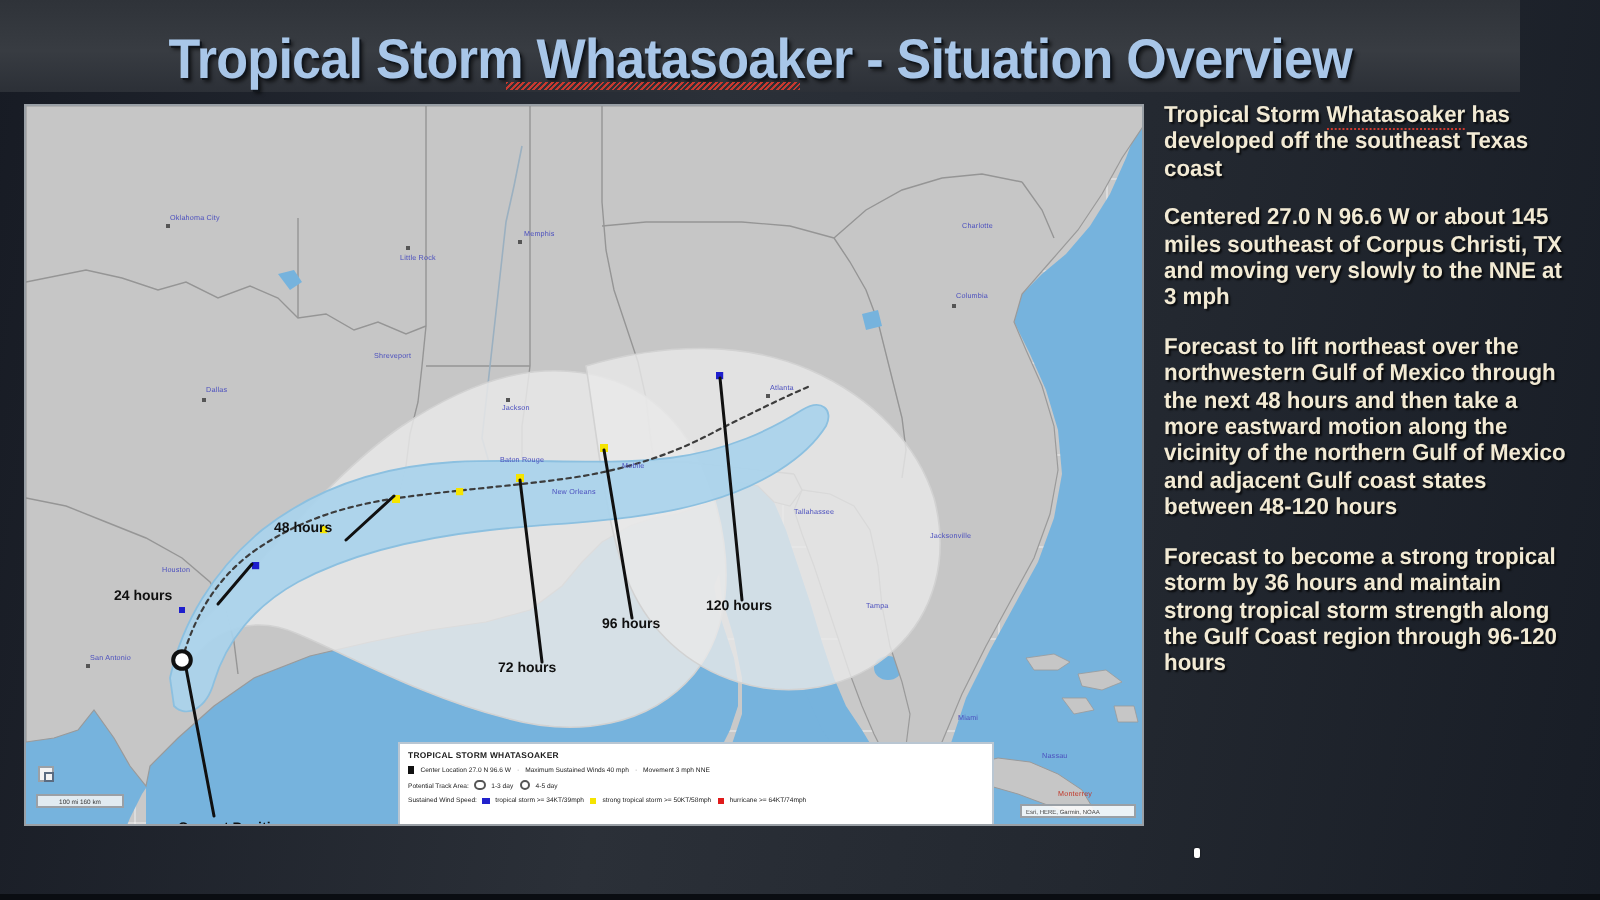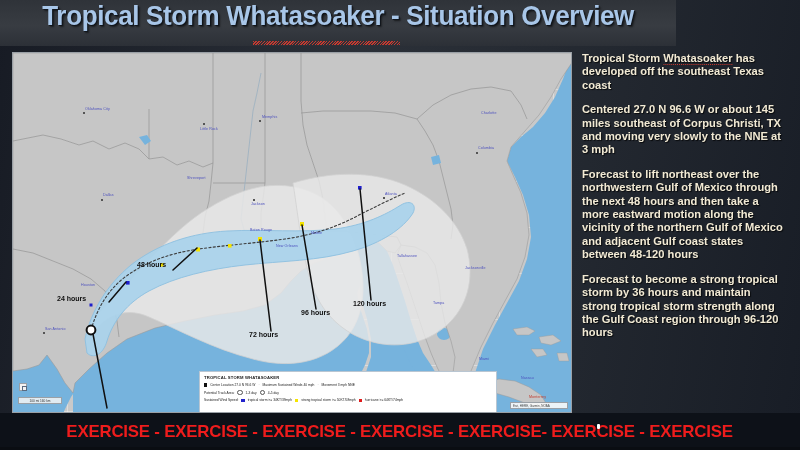--- a/index.html
+++ b/index.html
@@ -9,23 +9,23 @@
     background:#171c26;
   }
   .slide{
     position:relative;width:800px;height:450px;
     background:linear-gradient(100deg,#171b24 0%,#2b3038 42%,#232830 70%,#181d26 100%);
     overflow:hidden;
   }
 
   
   .titlebar{
-    position:absolute;left:0;top:0;width:676px;height:46px;
+    position:absolute;left:0;top:0;width:760px;height:46px;
     background:linear-gradient(180deg,#2f3339 0%,#383c42 55%,#2c3037 100%);
-    display:flex;align-items:flex-start;justify-content:center;
+    display:flex;align-items:flex-end;justify-content:center;
   }
   .title{
     font-family:"Liberation Sans Narrow","Liberation Sans",sans-serif;
     font-weight:bold;font-size:28px;letter-spacing:-0.4px;
     color:#a8c6e8;
     text-shadow:1px 1px 0 #10151c, 2px 2px 2px rgba(0,0,0,.55);
     transform:scaleX(.93);transform-origin:center;
     white-space:nowrap;
   }
   .squiggle{
@@ -326,19 +326,16 @@
 
   <div class="panel">
     <p class="ptext">
       <span>Tropical Storm </span><span class="misspell">Whatasoaker</span><span> has developed off the southeast Texas coast</span>
     </p>
     <p class="ptext">Centered 27.0 N  96.6 W or about 145 miles southeast of Corpus Christi, TX and moving very slowly to the NNE at 3 mph</p>
     <p class="ptext">Forecast to lift northeast over the northwestern Gulf of Mexico through the next 48 hours and then take a more eastward motion along the vicinity of the northern Gulf of Mexico and adjacent Gulf coast states between 48-120 hours</p>
     <p class="ptext">Forecast to become a strong tropical storm by 36 hours and maintain strong tropical storm strength along the Gulf Coast region through 96-120 hours</p>
   </div>
 
-  <div class="exbar">
-    <div class="extext">EXERCISE - EXERCISE - EXERCISE - EXERCISE - EXERCISE- EXERCISE - EXERCISE</div>
-  </div>
   <div class="cursor"></div>
   <div class="bottomedge"></div>
 
 </div>
 
 </body></html>

